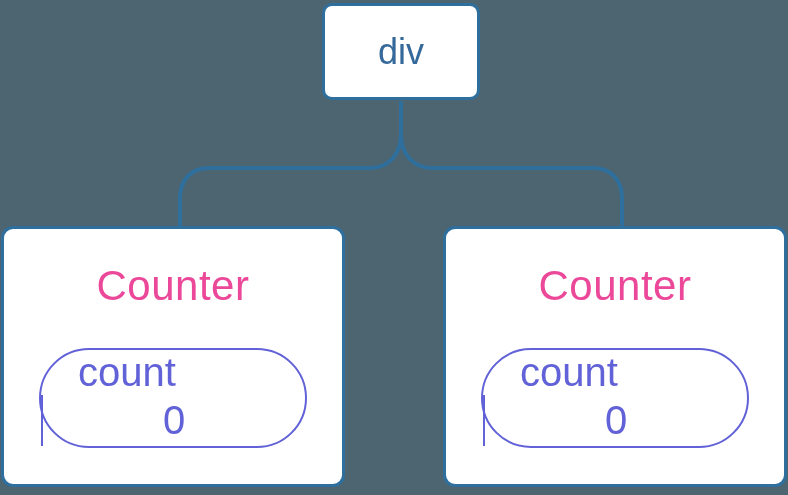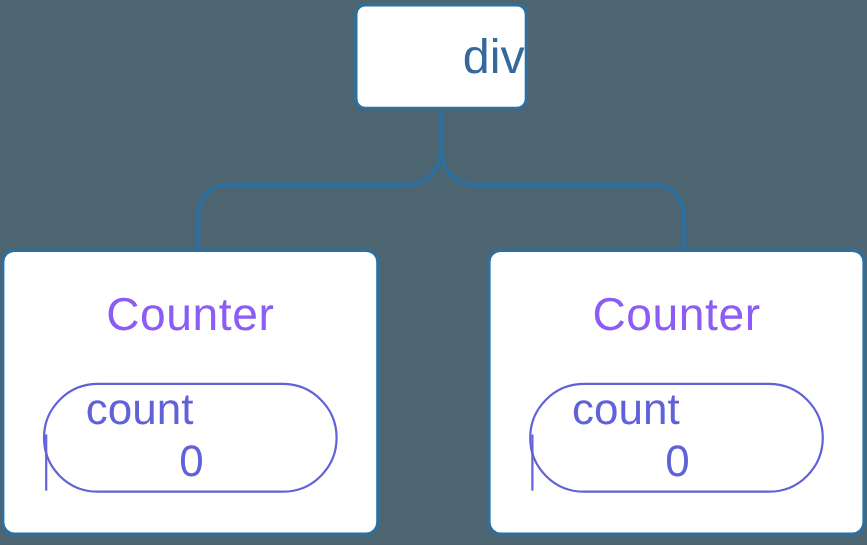--- a/index.html
+++ b/index.html
@@ -22,42 +22,42 @@
   }
   .root-node {
     position: absolute;
     left: 322px; top: 3px;
     width: 158px; height: 97px;
     background: #ffffff;
     border: 3px solid #2e6f9e;
     border-radius: 10px;
     display: flex;
     align-items: center;
-    justify-content: flex-end;
-    font-size: 44px;
+    justify-content: center;
+    font-size: 36px;
     color: #35699a;
   }
   .component-card {
     position: absolute;
     top: 226px;
     width: 344px; height: 261px;
     background: #ffffff;
     border: 3px solid #2e6f9e;
     border-radius: 12px;
     display: flex;
     flex-direction: column;
     align-items: center;
     padding-top: 32px;
   }
   .card-left  { left: 1px; }
   .card-right { left: 443px; }
   .card-title {
     font-size: 42px;
     line-height: 50px;
-    color: #8b5cf6;
+    color: #ec4899;
     letter-spacing: 0.5px;
     text-align: center;
   }
   .state-pill {
     margin-top: 37px;
     width: 268px; height: 100px;
     border: 2px solid #6262d8;
     border-radius: 50px;
     display: flex;
     align-items: stretch;

